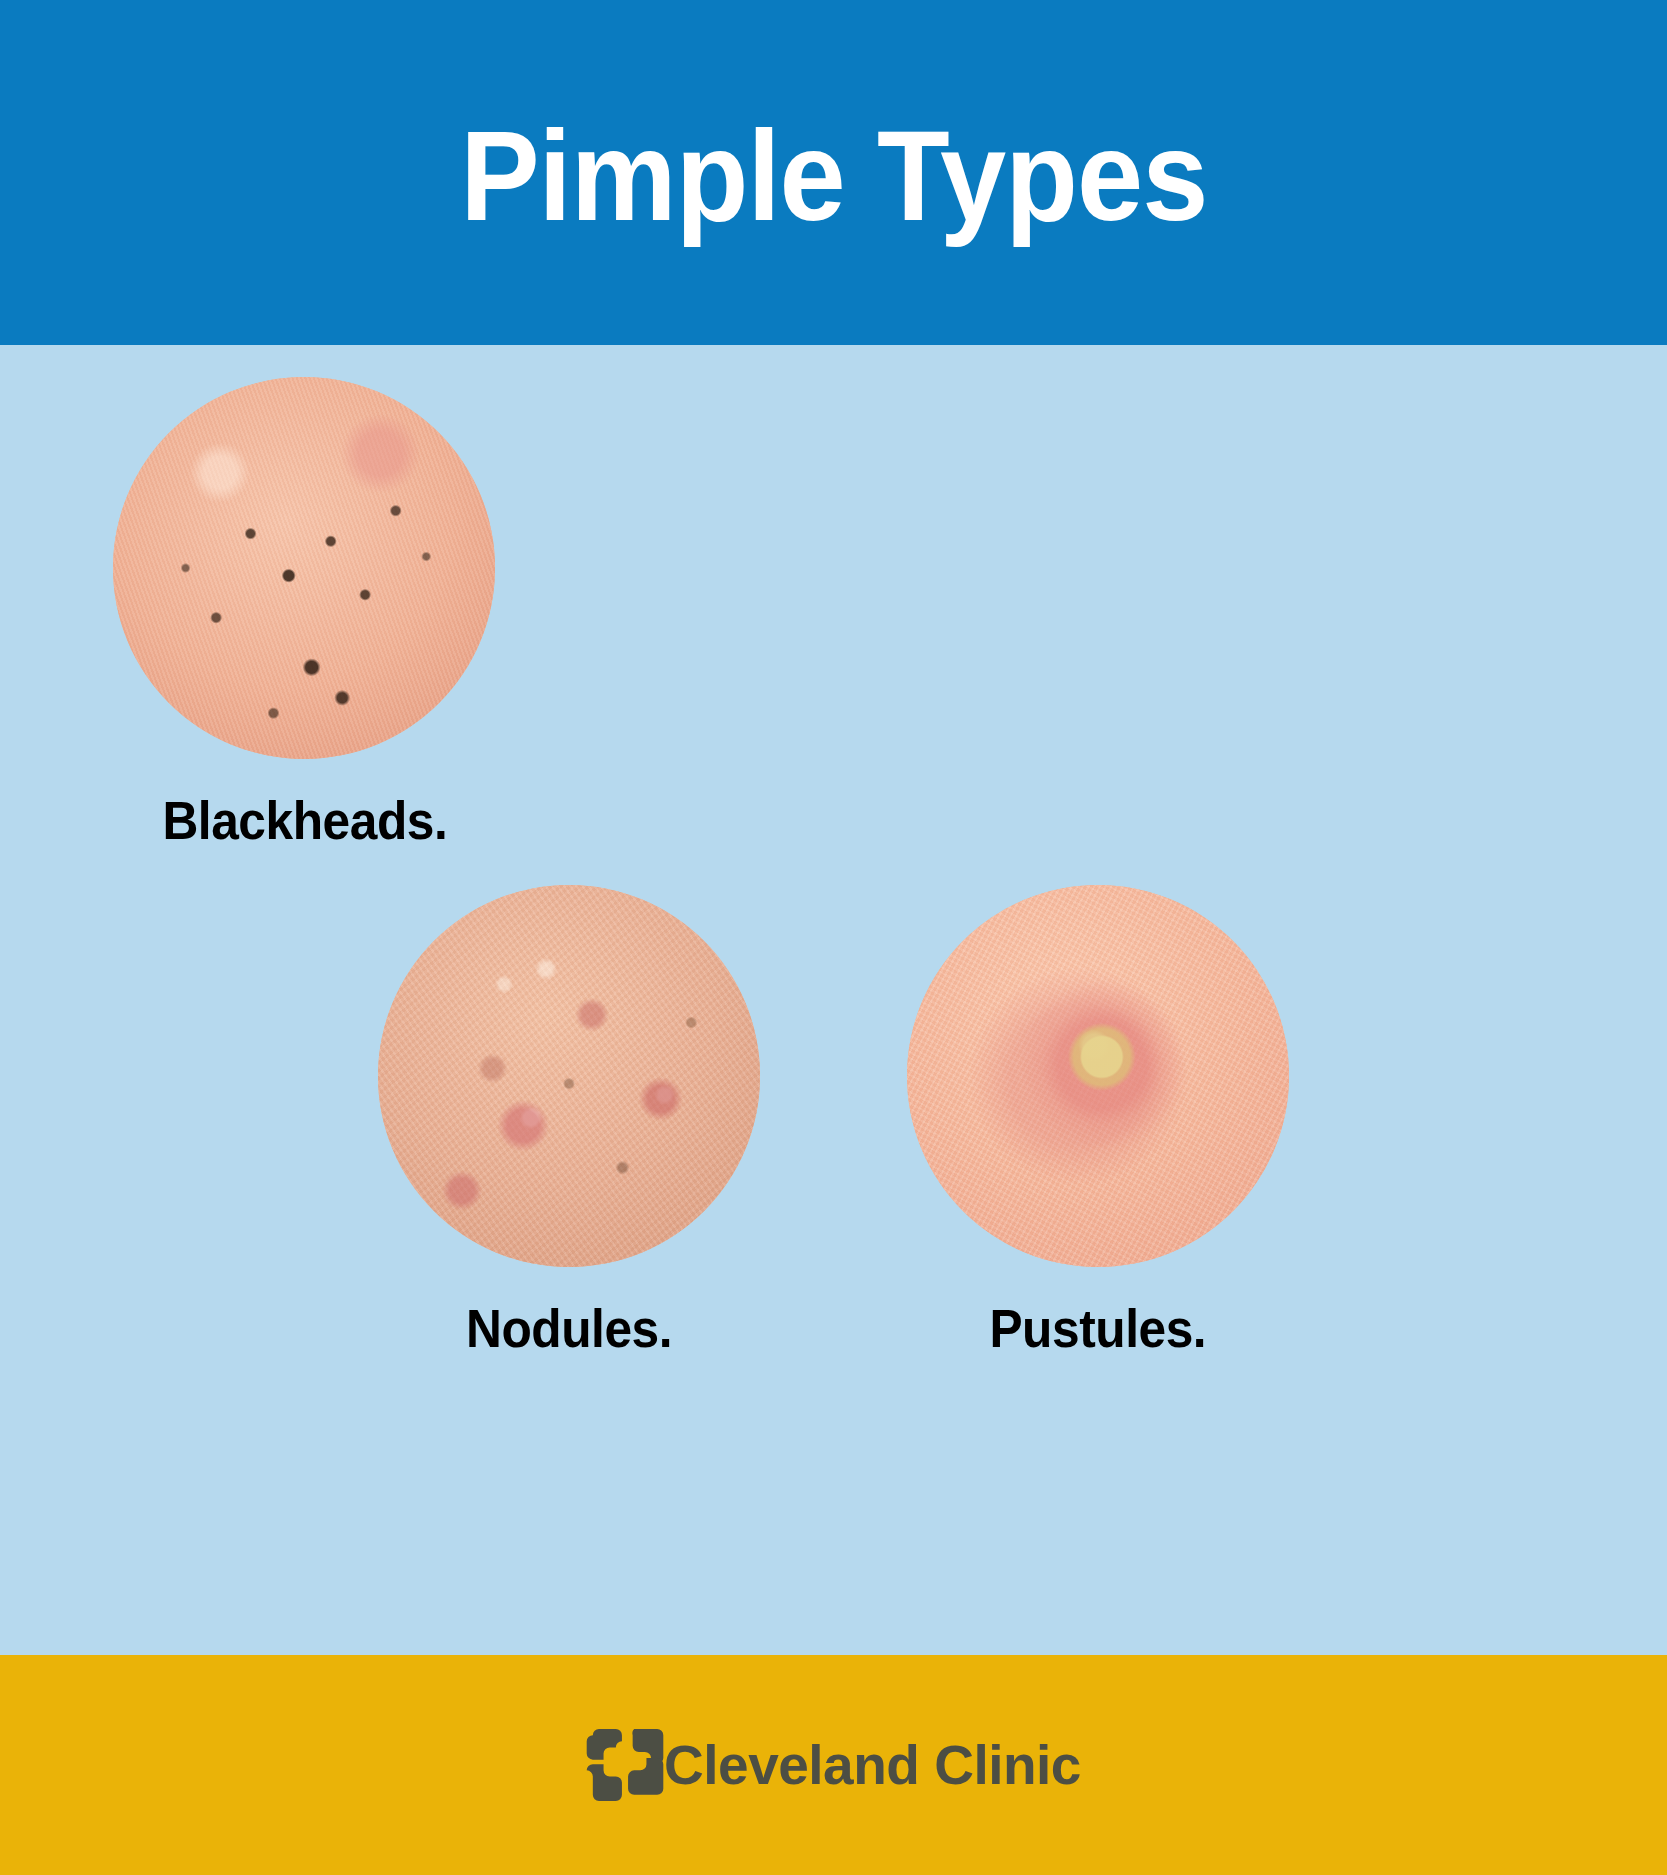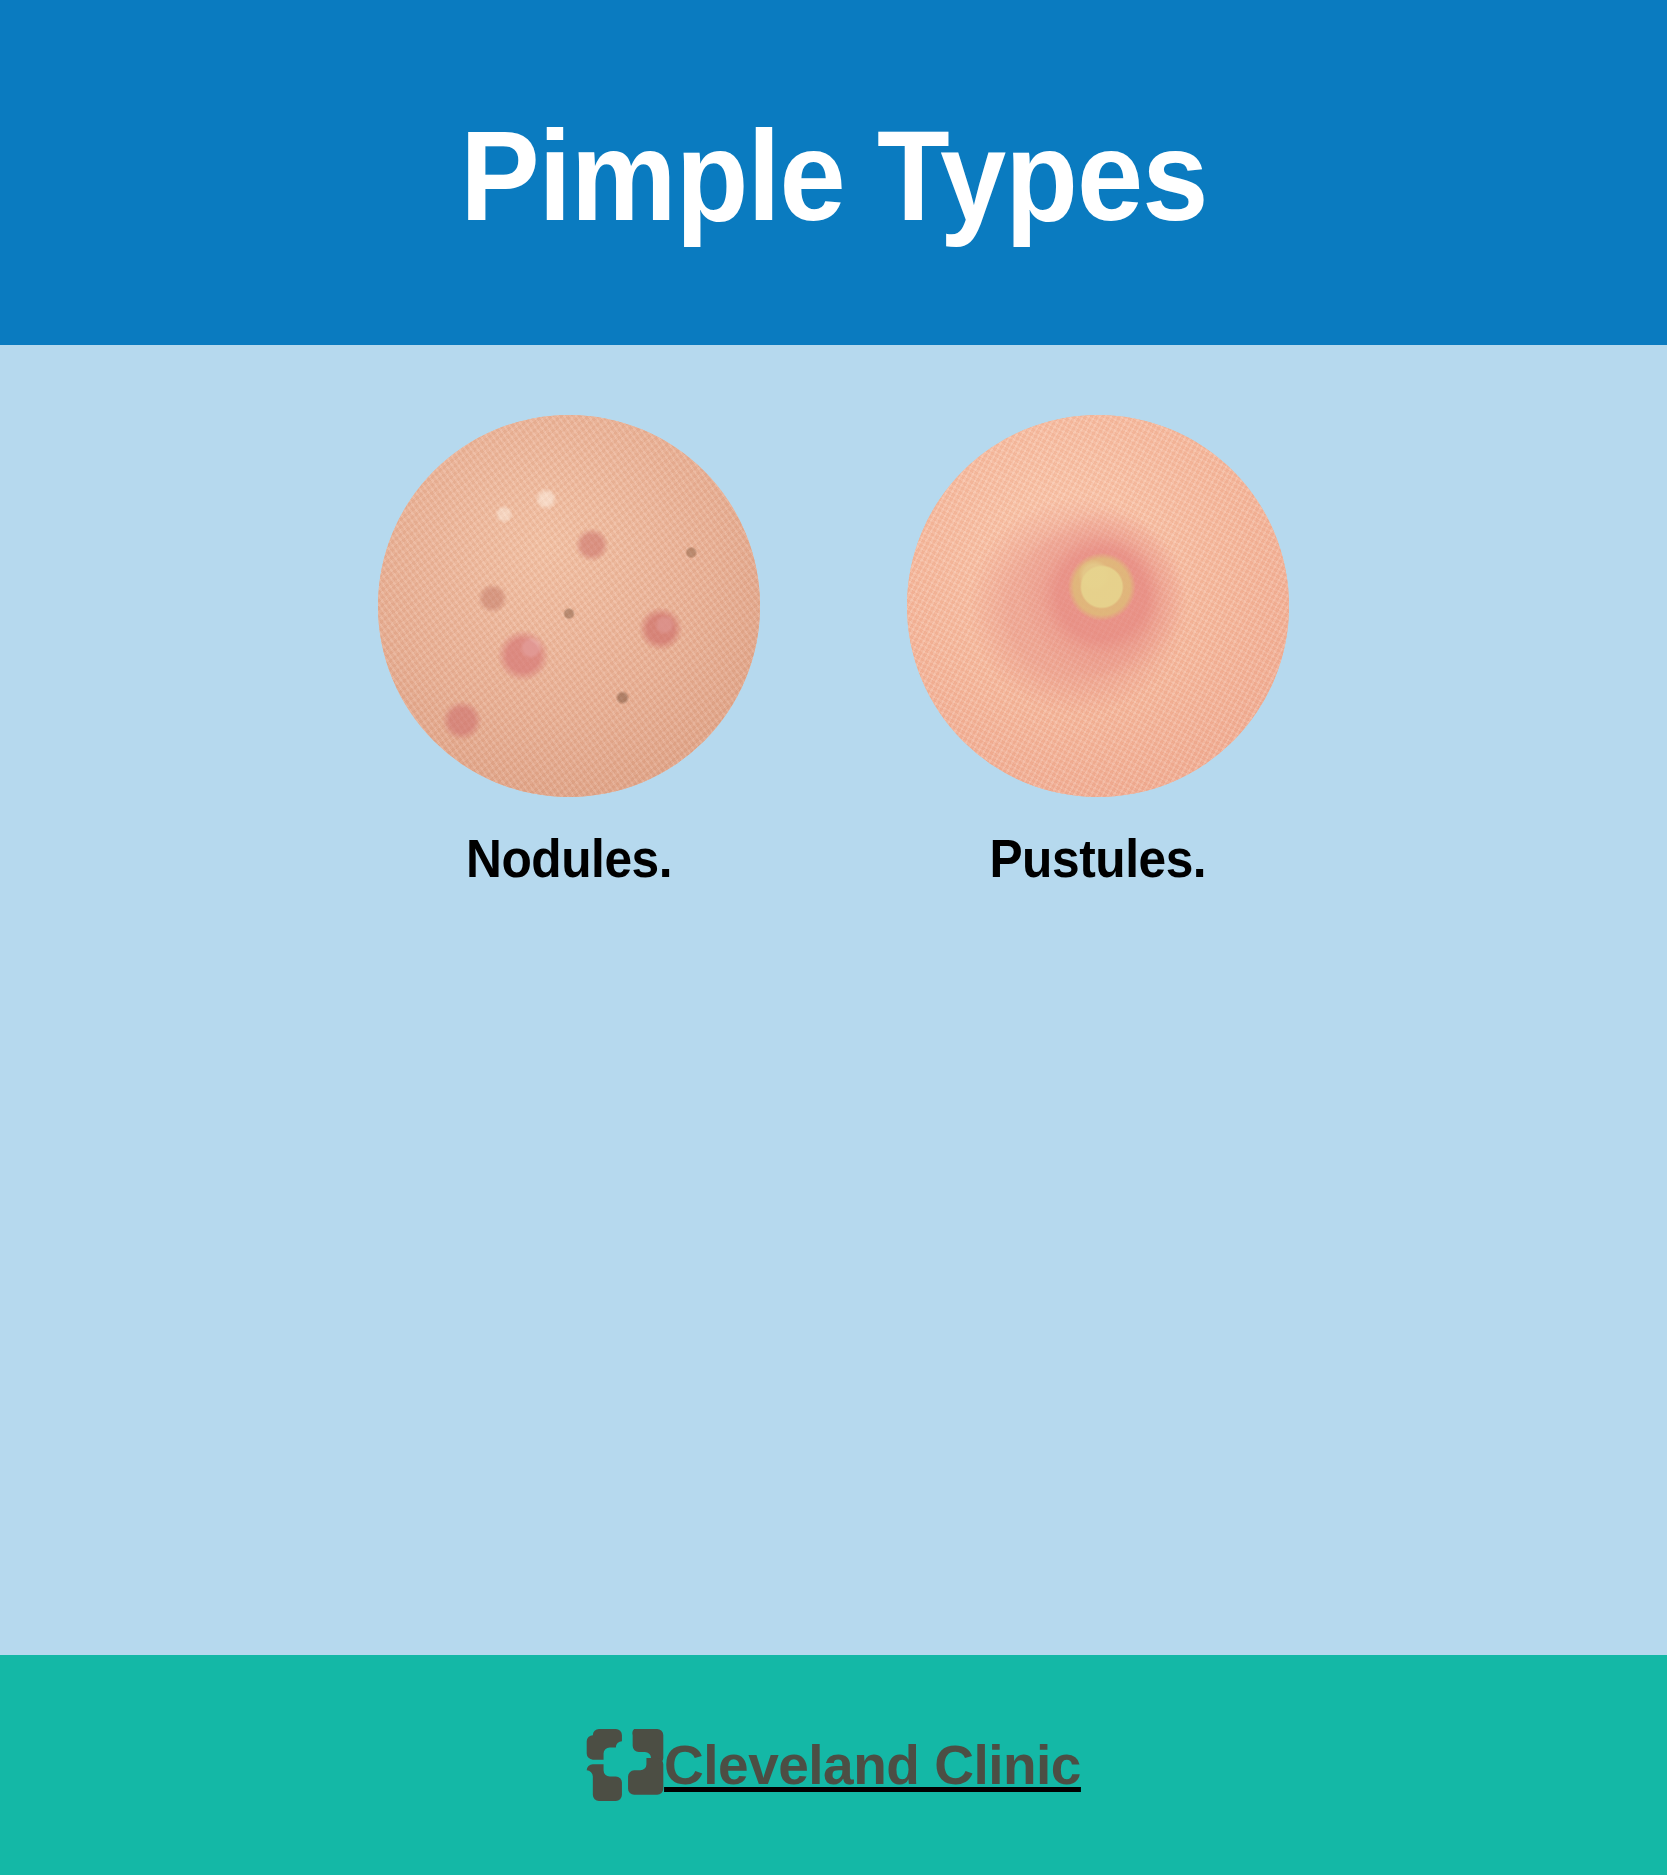--- a/index.html
+++ b/index.html
@@ -174,24 +174,23 @@
       radial-gradient(circle at 28% 34%, rgba(140,98,62,.6) 0 2px, rgba(140,98,62,0) 4px),
       radial-gradient(circle at 44% 78%, rgba(140,98,62,.6) 0 2px, rgba(140,98,62,0) 4px),
       radial-gradient(circle at 70% 84%, rgba(140,98,62,.6) 0 2px, rgba(140,98,62,0) 4px),
       repeating-linear-gradient(62deg, rgba(255,255,255,.17) 0 2px, rgba(214,150,140,.08) 2px 4px),
       repeating-linear-gradient(-48deg, rgba(255,255,255,.12) 0 2px, rgba(210,145,136,.07) 2px 4px),
       radial-gradient(circle at 46% 28%, #f6cdb8 0%, #f0b8a6 48%, #e7a795 100%);
   }
 
   
   .footer {
-    background: #14b8a6;
+    background: #eab308;
     flex: 0 0 220px;
     display: flex; align-items: center; justify-content: center;
-    text-decoration: underline;
   }
   .cc-logo {
     width: 78px; height: 72px;
     display: block;
     flex: 0 0 auto;
   }
   .cc-wordmark {
     color: #4c4e44;
     font-family: "Liberation Sans", "DejaVu Sans", sans-serif;
     font-weight: 700;
@@ -208,20 +207,26 @@
 
   <header class="header">
     <h1 class="header-title">Pimple Types</h1>
   </header>
 
   <main class="body-area">
 
     <div class="grid-row row-1">
 
 
+      <div class="cell">
+        <div class="photo">
+          <div class="skin skin-blackheads"></div>
+        </div>
+        <div class="caption">Blackheads.</div>
+      </div>
 
 
     </div>
 
     <div class="grid-row row-2">
 
       <div class="cell">
         <div class="photo">
           <div class="skin skin-nodules"></div>
         </div>

